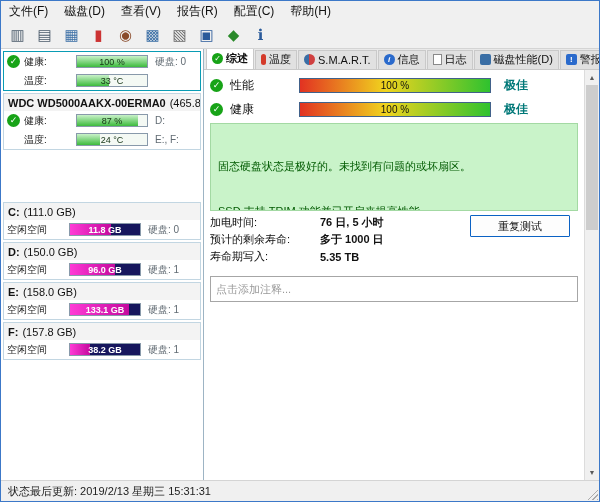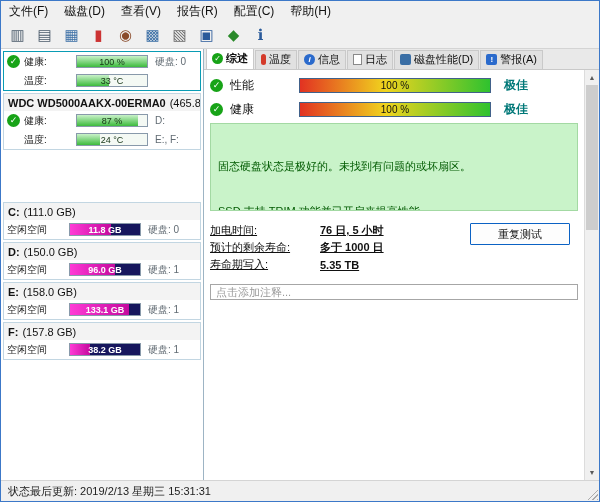--- a/index.html
+++ b/index.html
@@ -67,27 +67,27 @@
   .stat-row { display:flex; align-items:center; gap:7px; height:20px; margin-bottom:4px; }
   .stat-label { width:62px; font-size:12px; }
   .grad-bar { width:192px; height:15px; border:1px solid #41618a; position:relative; background:#ddd; overflow:hidden; }
   .grad-fill { height:100%; background:linear-gradient(90deg,#e23222 0%,#f0d41e 45%,#2fc22f 100%); }
   .grad-text { position:absolute; inset:0; display:flex; align-items:center; justify-content:center; font-size:10px; color:#101010; }
   .rating { font-weight:bold; color:#007878; font-size:12px; margin-left:6px; }
 
   .status-box { margin-top:4px; height:88px; background:#c9f3c9; border:1px solid #a3d9a3; padding:5px 7px; color:#005a00; font-size:11px; line-height:15px; white-space:pre-wrap; overflow:hidden; }
   .status-line { min-height:15px; }
 
-  .stats-area { position:relative; margin-top:11px; height:56px;text-decoration:underline; }
+  .stats-area { position:relative; margin-top:3px; height:56px; }
   .stats-row { display:flex; height:17px; align-items:center; }
   .stats-label { width:110px; flex:none; }
   .stats-value { font-weight:bold; }
   .retest-btn { position:absolute; right:8px; top:1px; width:100px; height:22px; border:1px solid #0b62c4; background:#fdfdfd; display:flex; align-items:center; justify-content:center; font-size:11px; border-radius:1px; }
 
-  .comment-input { margin-top:6px; width:100%; height:16px; border:1px solid #a6a6a6; padding:2px 5px; font-size:11px; font-family:inherit; color:#222; background:#fff; }
+  .comment-input { margin-top:6px; width:100%; height:16px; border:1px solid #a6a6a6; padding:12px 5px; font-size:11px; font-family:inherit; color:#222; background:#fff; }
   .comment-input::placeholder { color:#9a9a9a; }
 
   .chart-sec { margin-top:6px; }
   .chart-tab { display:inline-flex; align-items:center; height:16px; padding:0 8px; border:1px solid #b0b0b0; border-bottom:none; background:#fff; font-size:10px; position:relative; top:1px; }
   .chart-box { border:1px solid #b0b0b0; background:#fff; height:136px; position:relative; }
   .save-btn { position:absolute; left:4px; top:5px; width:15px; height:15px; background:#2a5a9a; border-radius:2px; }
   .save-btn::before { content:""; position:absolute; top:1px; left:3px; right:3px; height:5px; background:#cfe0f0; }
   .save-btn::after { content:""; position:absolute; bottom:1px; left:4px; right:4px; height:6px; background:#fff; }
   .plot { position:absolute; left:34px; top:6px; right:9px; bottom:52px; border:1px solid #9aa7b2; background:#fff; }
   .hline { position:absolute; left:0; right:0; top:45%; border-top:1px dashed #8f9aa4; }
@@ -275,20 +275,24 @@
       <div class="tabs">
         <div class="tab active">
           <span class="tico tico-check">✓</span>
           <span>综述</span>
         </div>
         <div class="tab">
           <span class="tico tico-temp"></span>
           <span>温度</span>
         </div>
         <div class="tab">
+          <span class="tico tico-smart"></span>
+          <span>S.M.A.R.T.</span>
+        </div>
+        <div class="tab">
           <span class="tico tico-info">i</span>
           <span>信息</span>
         </div>
         <div class="tab">
           <span class="tico tico-log"></span>
           <span>日志</span>
         </div>
         <div class="tab">
           <span class="tico tico-perf"></span>
           <span>磁盘性能(D)</span>

